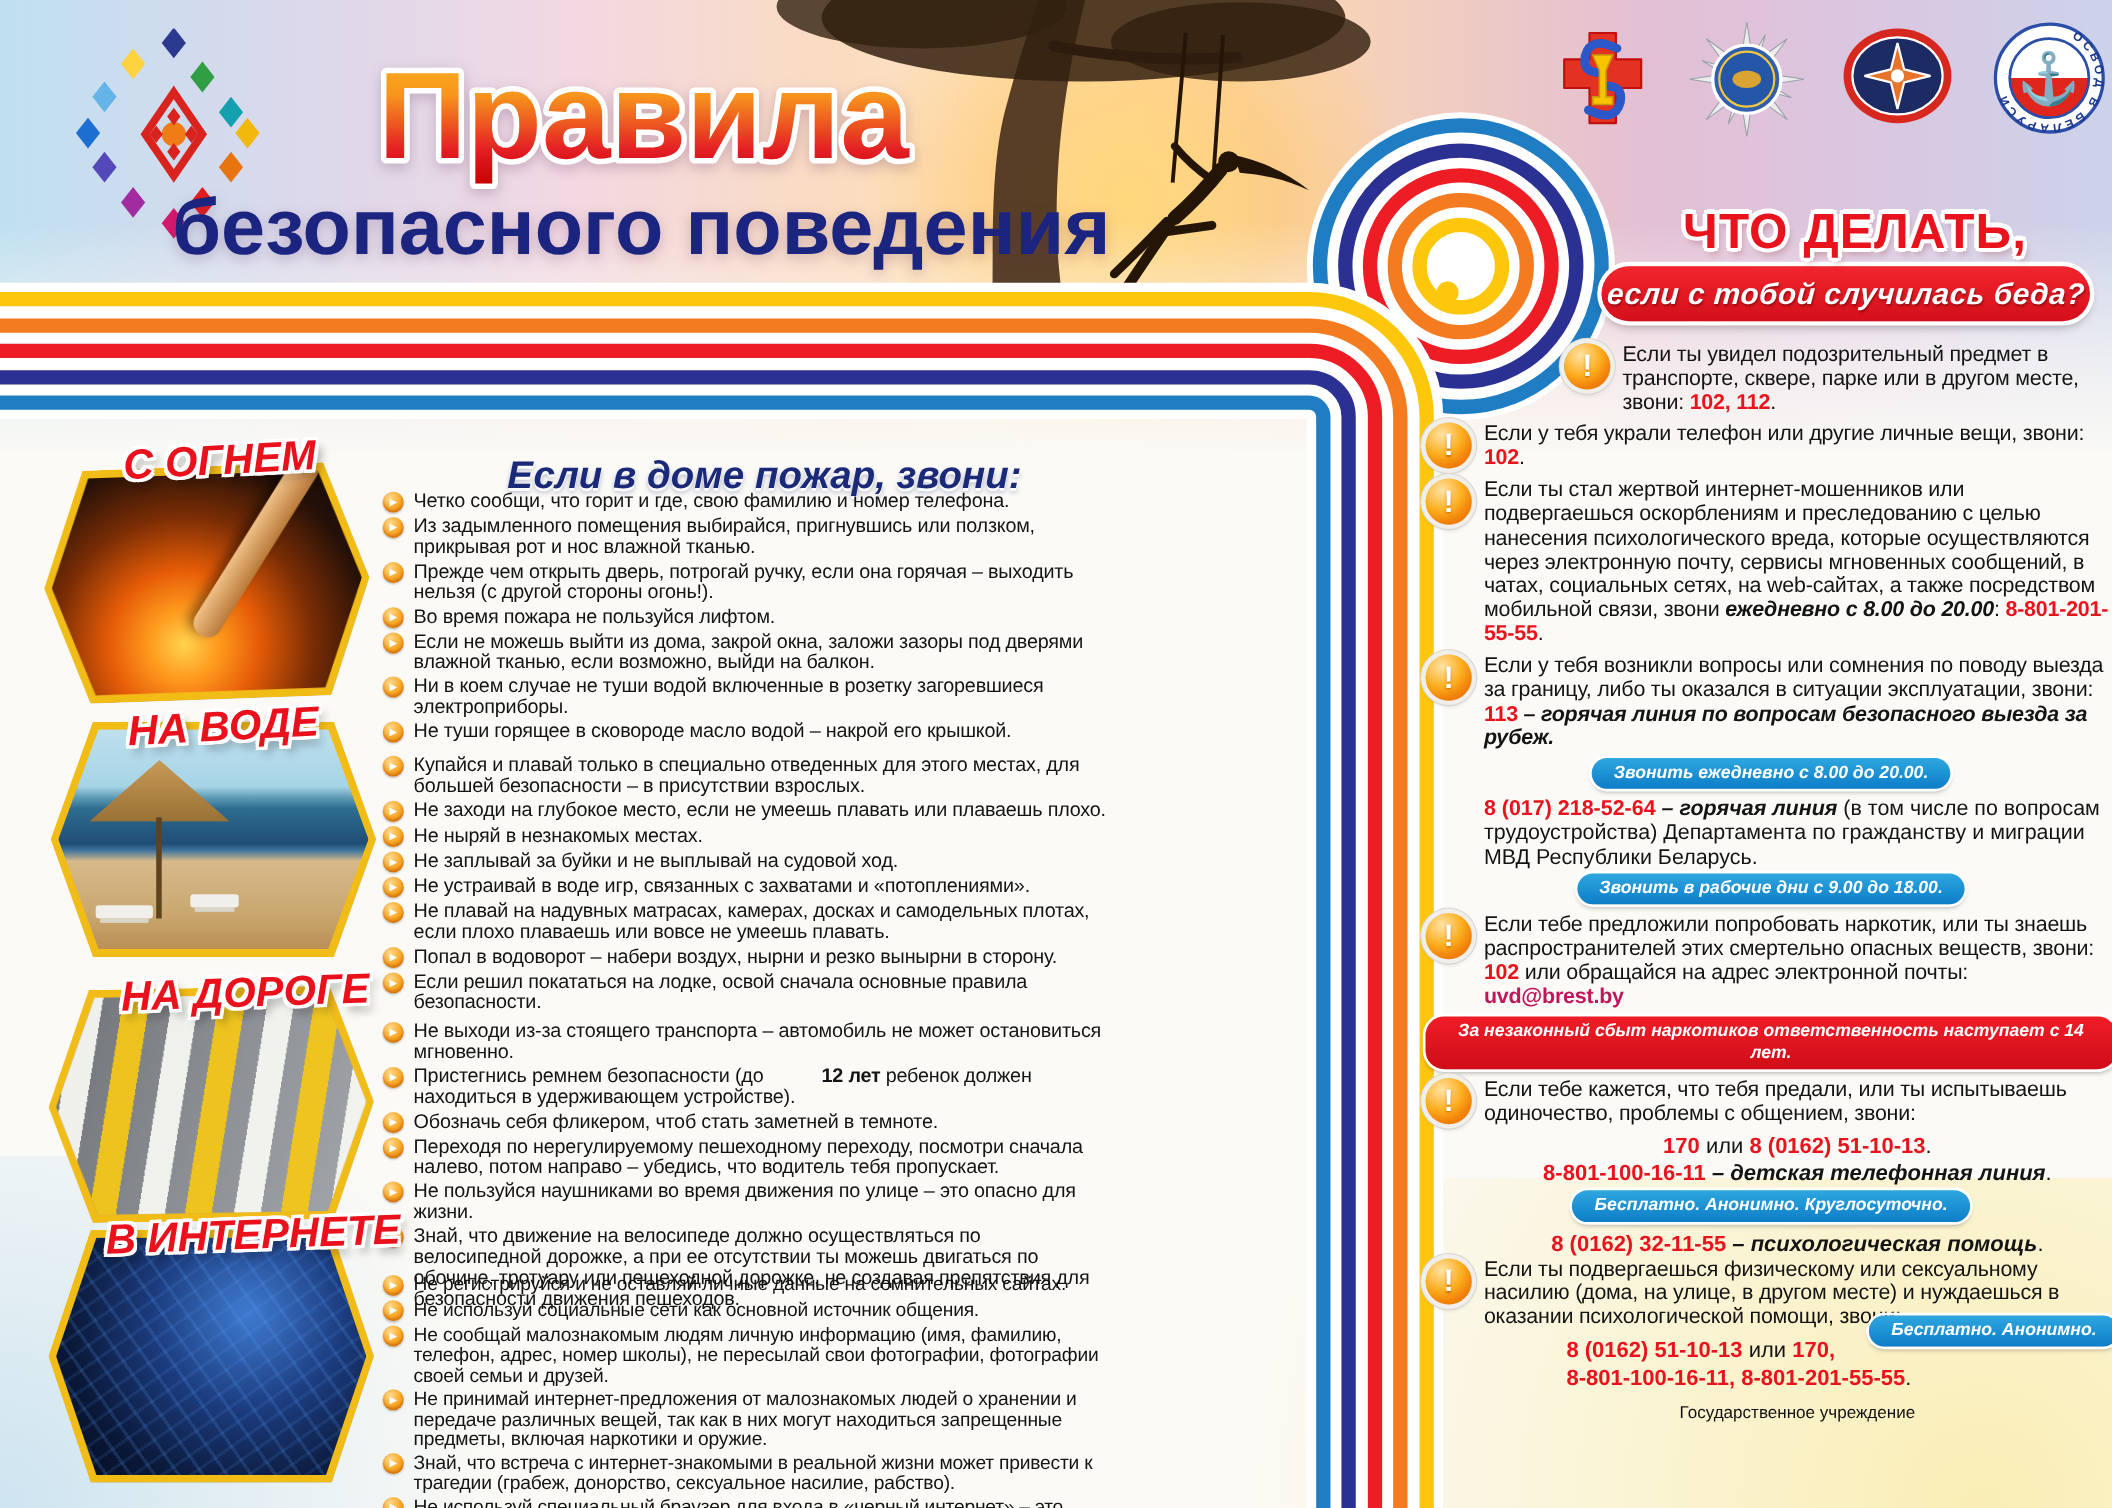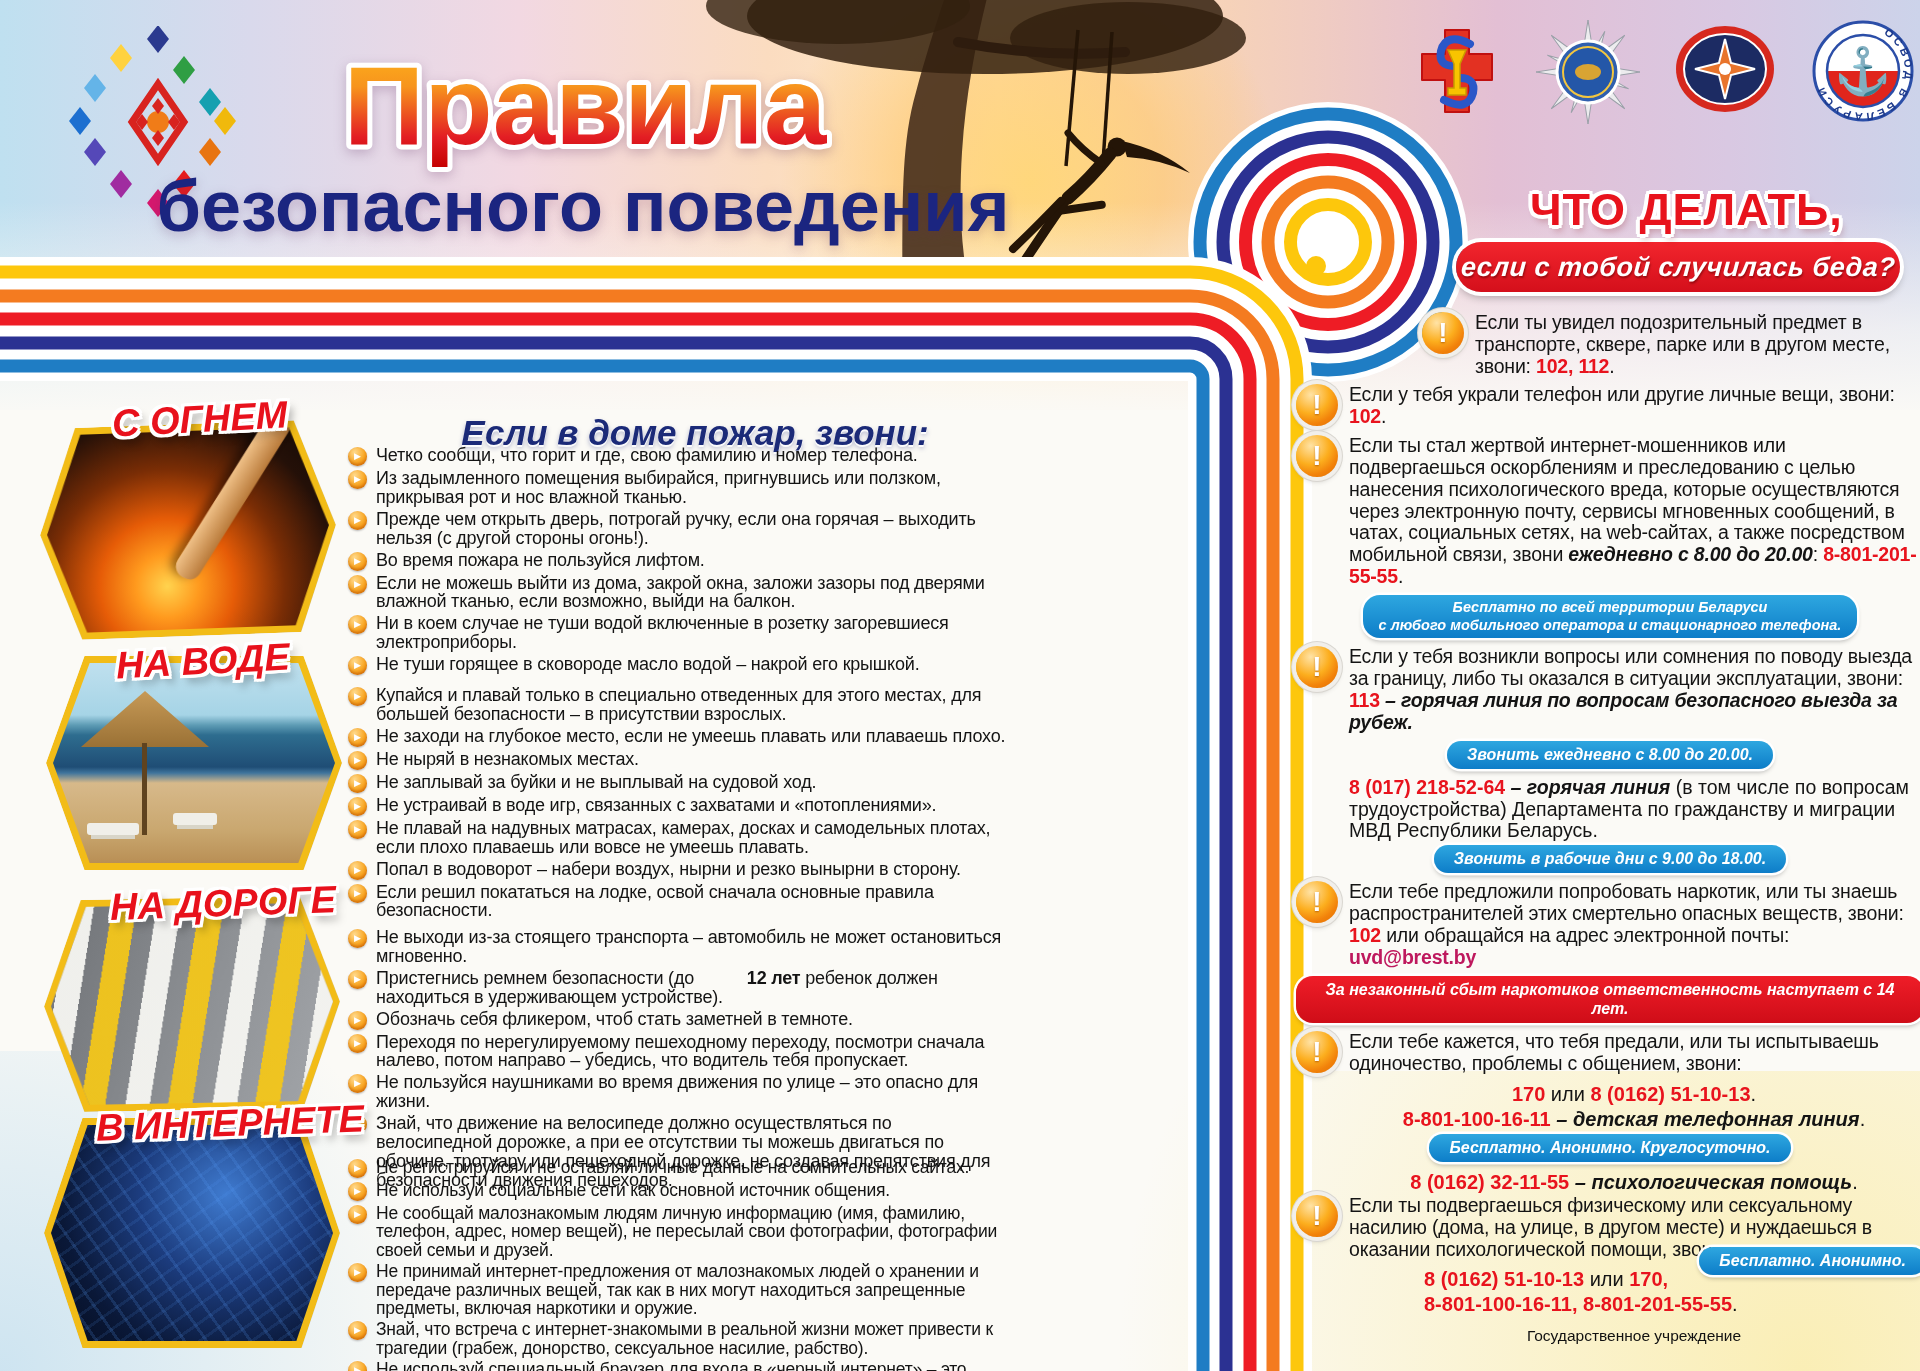--- a/index.html
+++ b/index.html
@@ -339,21 +339,21 @@
     <li>
         <span class="b-ic">▶</span>
         <p class="rtext"><span>Не регистрируйся и не оставляй личные данные на сомнительных сайтах.</span></p>
       </li>
     <li>
         <span class="b-ic">▶</span>
         <p class="rtext"><span>Не используй социальные сети как основной источник общения.</span></p>
       </li>
     <li>
         <span class="b-ic">▶</span>
-        <p class="rtext"><span>Не сообщай малознакомым людям личную информацию (имя, фамилию, телефон, адрес, номер вещей), не пересылай свои фотографии, фотографии своей семьи и друзей.</span></p>
+        <p class="rtext"><span>Не сообщай малознакомым людям личную информацию (имя, фамилию, телефон, адрес, номер школы), не пересылай свои фотографии, фотографии своей семьи и друзей.</span></p>
       </li>
     <li>
         <span class="b-ic">▶</span>
         <p class="rtext"><span>Не принимай интернет-предложения от малознакомых людей о хранении и передаче различных вещей, так как в них могут находиться запрещенные предметы, включая наркотики и оружие.</span></p>
       </li>
     <li>
         <span class="b-ic">▶</span>
         <p class="rtext"><span>Знай, что встреча с интернет-знакомыми в реальной жизни может привести к трагедии (грабеж, донорство, сексуальное насилие, рабство).</span></p>
       </li>
     <li>
@@ -375,21 +375,20 @@
 
     <div class="h-item">
       <span class="warn">!</span>
       <p class="h-text"><span>Если у тебя украли телефон или другие личные вещи, звони: </span><span class="red">102</span><span>.</span></p>
     </div>
 
     <div class="h-item">
       <span class="warn">!</span>
       <p class="h-text"><span>Если ты стал жертвой интернет-мошенников или подвергаешься оскорблениям и преследованию с целью нанесения психологического вреда, которые осуществляются через электронную почту, сервисы мгновенных сообщений, в чатах, социальных сетях, на web-сайтах, а также посредством мобильной связи, звони </span><span class="bi">ежедневно с 8.00 до 20.00</span><span>: </span><span class="red">8-801-201-55-55</span><span>.</span></p>
     </div>
-    <span class="pill two"><span>Бесплатно по всей территории Беларуси</span><br><span>с любого мобильного оператора и стационарного телефона.</span></span>
 
     <div class="h-item">
       <span class="warn">!</span>
       <p class="h-text"><span>Если у тебя возникли вопросы или сомнения по поводу выезда за границу, либо ты оказался в ситуации эксплуатации, звони: </span><span class="red">113</span><span class="bi"> – </span><span class="bi">горячая линия по вопросам безопасного выезда за рубеж.</span></p>
     </div>
     <span class="pill">Звонить ежедневно с 8.00 до 20.00.</span>
 
     <p class="h-sub"><span class="red">8 (017) 218-52-64</span><span class="bi"> – </span><span class="bi">горячая линия</span><span> (в том числе по вопросам трудоустройства) Департамента по гражданству и миграции МВД Республики Беларусь.</span></p>
     <span class="pill">Звонить в рабочие дни с 9.00 до 18.00.</span>
 

